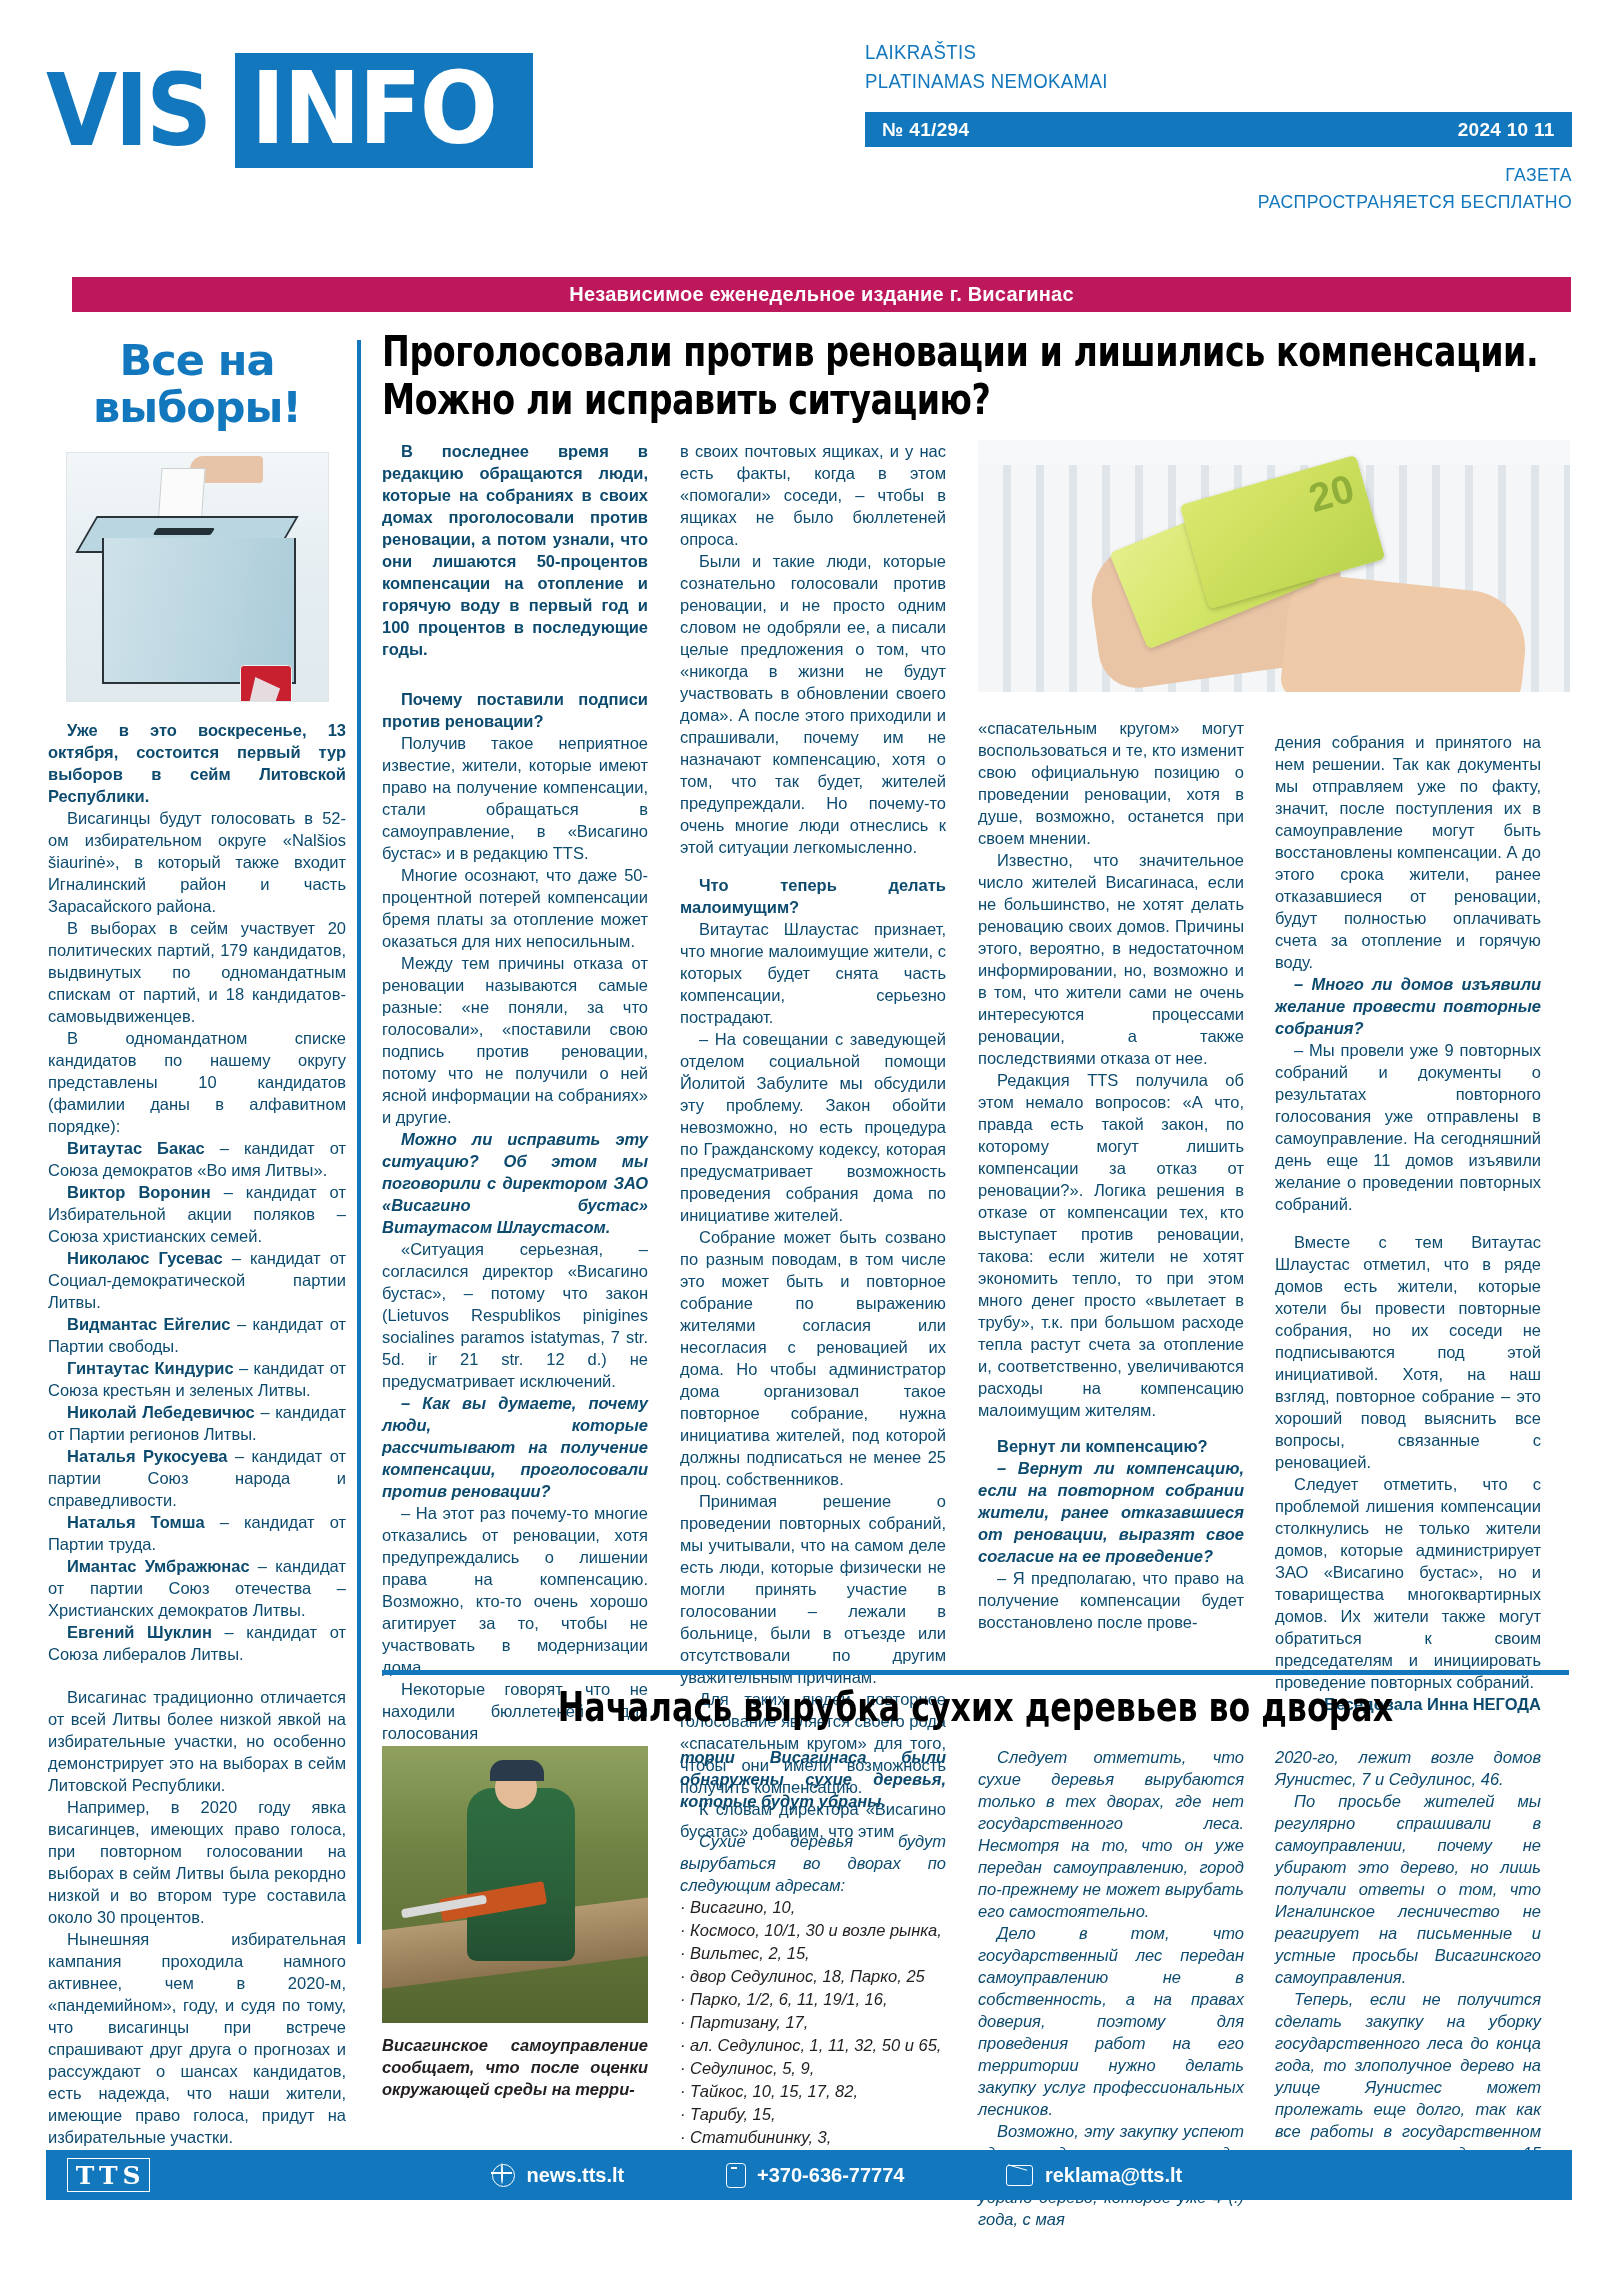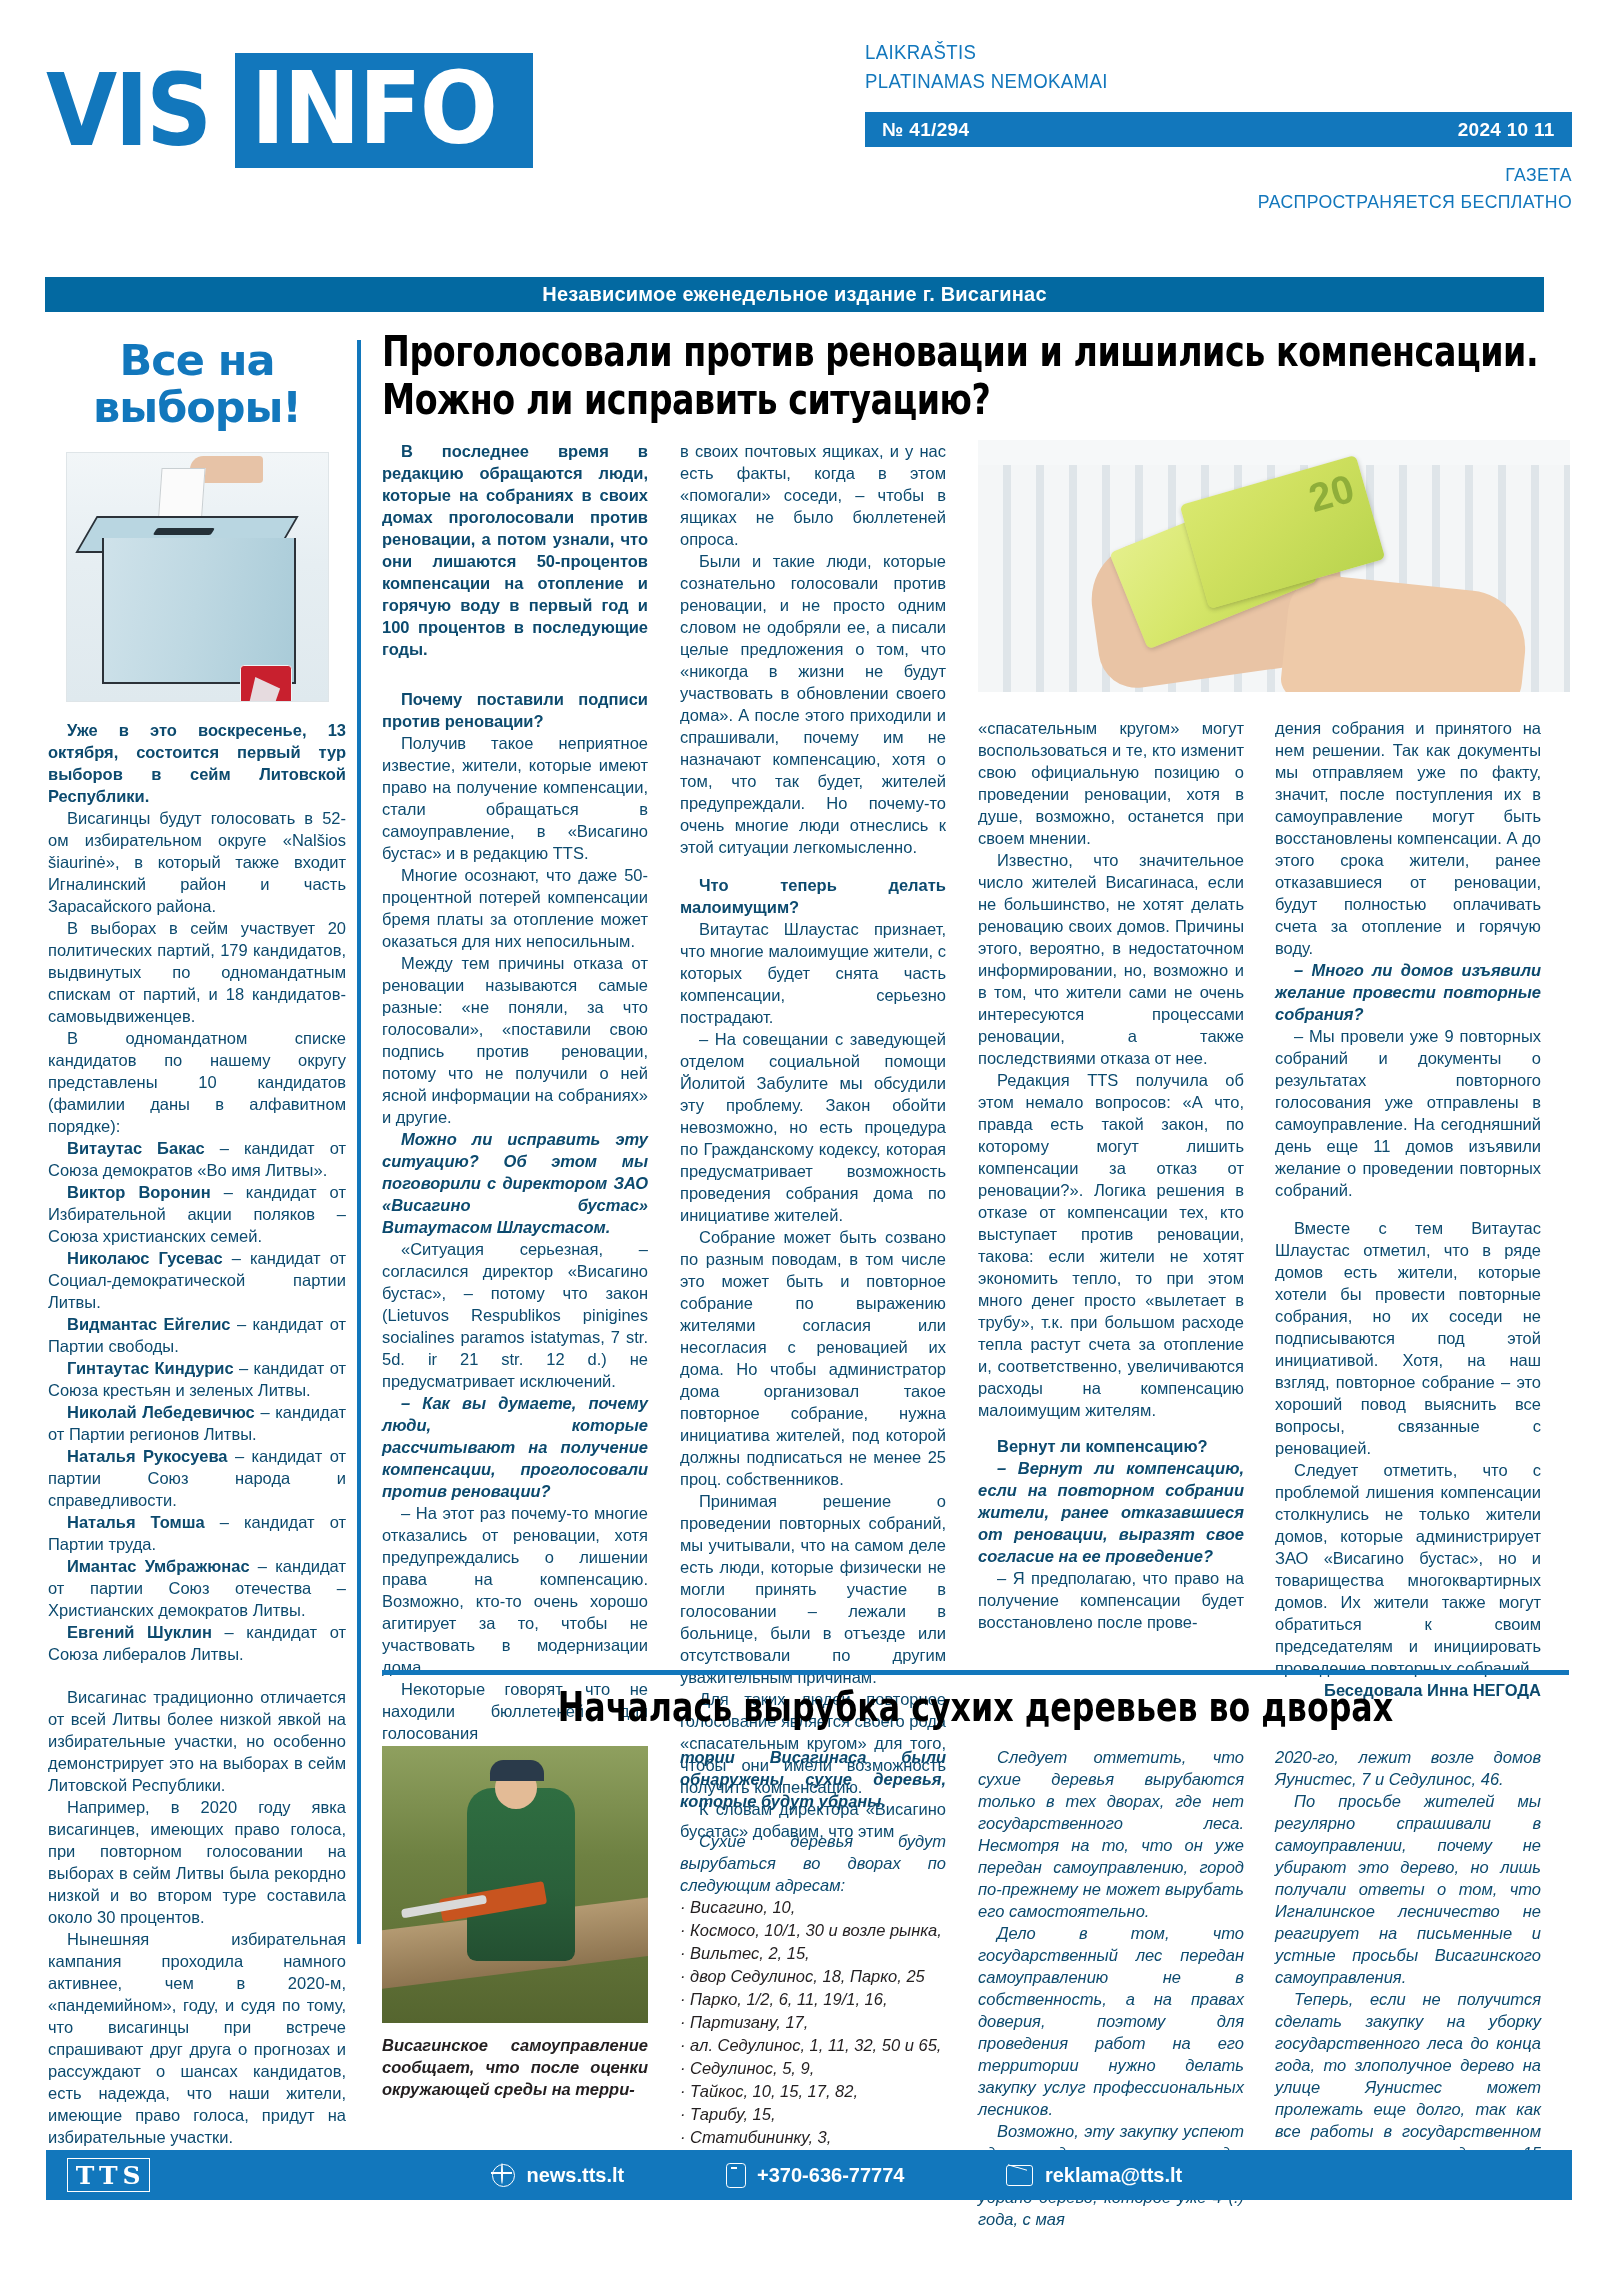--- a/index.html
+++ b/index.html
@@ -38,21 +38,21 @@
     margin-top:16.3px;background:#1277bc;color:#fff;height:35px;
     display:flex;align-items:center;justify-content:space-between;
     padding:0 17.3px;font-size:19px;font-weight:bold;letter-spacing:0.3px;
   }
   .mast-sub{
     margin-top:13.4px;text-align:right;color:#1277bc;font-size:19px;line-height:27px;
     letter-spacing:0.4px;
     transform:scaleX(0.93);transform-origin:right center;
   }
   .ribbon{
-    position:absolute;left:45px;top:277px;width:1499px;height:35px;background:#0369a1;
+    position:absolute;left:72px;top:277px;width:1499px;height:35px;background:#be185d;
     color:#fff;display:flex;align-items:center;justify-content:center;
     font-size:20px;font-weight:bold;letter-spacing:0.2px;
   }
 
   
   .content{position:absolute;left:0;top:327px;width:1618px;}
 
   
   .sidebar{position:absolute;left:48px;top:9.6px;width:298px;}
   .sb-title{
@@ -360,21 +360,21 @@
 
         <div class="fc fc3 col" style="top:277px;">
           <p class="nb">«спасательным кругом» могут воспользоваться и те, кто изменит свою официальную позицию о проведении реновации, хотя в душе, возможно, останется при своем мнении.</p>
           <p>Известно, что значительное число жителей Висагинаса, если не большинство, не хотят делать реновацию своих домов. Причины этого, вероятно, в недостаточном информировании, но, возможно и в том, что жители сами не очень интересуются процессами реновации, а также последствиями отказа от нее.</p>
           <p>Редакция TTS получила об этом немало вопросов: «А что, правда есть такой закон, по которому могут лишить компенсации за отказ от реновации?». Логика решения в отказе от компенсации тех, кто выступает против реновации, такова: если жители не хотят экономить тепло, то при этом много денег просто «вылетает в трубу», т.к. при большом расходе тепла растут счета за отопление и, соответственно, увеличиваются расходы на компенсацию малоимущим жителям.</p>
           <p class="sub" style="margin-top:14px;">Вернут ли компенсацию?</p>
           <p class="q">– Вернут ли компенсацию, если на повторном собрании жители, ранее отказавшиеся от реновации, выразят свое согласие на ее проведение?</p>
           <p>– Я предполагаю, что право на получение компенсации будет восстановлено после прове-</p>
         </div>
 
-        <div class="fc fc4 col" style="top:277px;">
+        <div class="fc fc4 col" style="top:291px;">
           <p class="nb">дения собрания и принятого на нем решении. Так как документы мы отправляем уже по факту, значит, после поступления их в самоуправление могут быть восстановлены компенсации. А до этого срока жители, ранее отказавшиеся от реновации, будут полностью оплачивать счета за отопление и горячую воду.</p>
           <p class="q">– Много ли домов изъявили желание провести повторные собрания?</p>
           <p>– Мы провели уже 9 повторных собраний и документы о результатах повторного голосования уже отправлены в самоуправление. На сегодняшний день еще 11 домов изъявили желание о проведении повторных собраний.</p>
           <p style="margin-top:15.4px;">Вместе с тем Витаутас Шлаустас отметил, что в ряде домов есть жители, которые хотели бы провести повторные собрания, но их соседи не подписываются под этой инициативой. Хотя, на наш взгляд, повторное собрание – это хороший повод выяснить все вопросы, связанные с реновацией.</p>
           <p>Следует отметить, что с проблемой лишения компенсации столкнулись не только жители домов, которые администрирует ЗАО «Висагино бустас», но и товарищества многоквартирных домов. Их жители также могут обратиться к своим председателям и инициировать проведение повторных собраний.</p>
           <p class="sign">Беседовала Инна НЕГОДА</p>
         </div>
 
       </div>
     </div>

